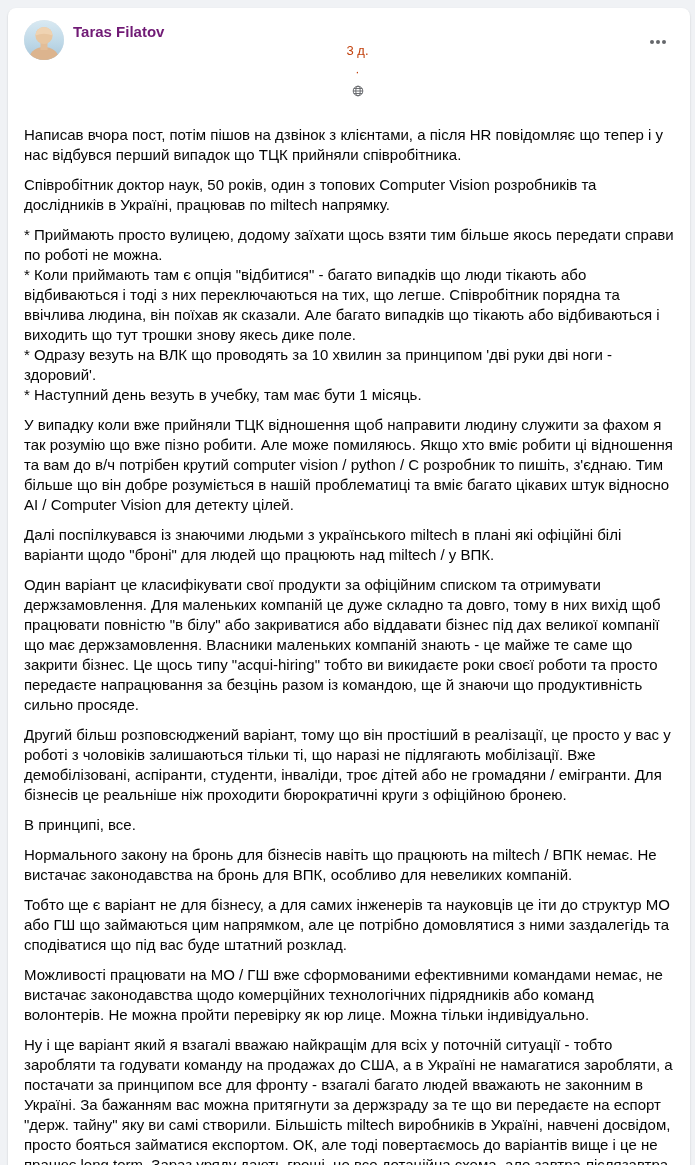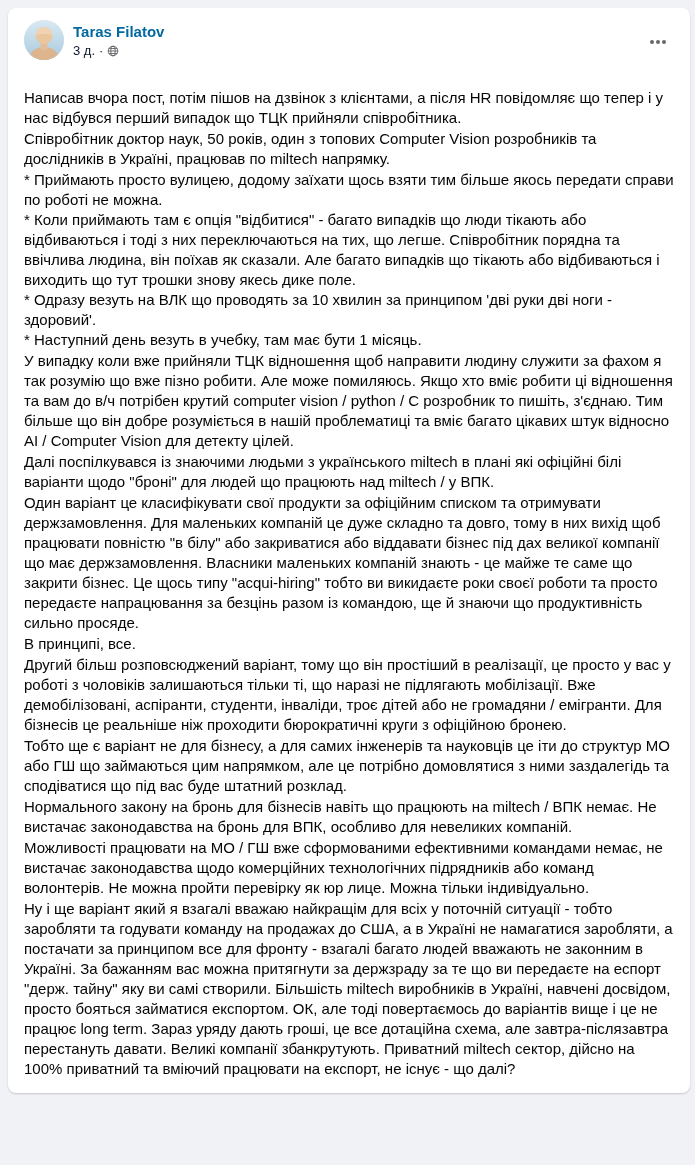--- a/index.html
+++ b/index.html
@@ -28,53 +28,54 @@
     border-radius: 50%;
     overflow: hidden;
     flex: 0 0 40px;
     box-shadow: inset 0 0 0 1px rgba(0,0,0,.08);
     cursor: pointer;
   }
   .hmeta { margin-left: 9px; flex: 1; min-width: 0; padding-top: 2px; }
   .author {
     font-size: 15px;
     font-weight: 700;
-    color: #0369a1;
+    color: #701a75;
     line-height: 19px;
     cursor: pointer;
   }
   .meta {
     display: flex;
     align-items: center;
     gap: 4px;
     font-size: 13px;
-    color: #0f172a;
+    color: #c2410c;
     line-height: 17px;
     margin-top: 1px;
+    flex-direction: column;
   }
   .meta .globe { display: inline-flex; margin-top: 1px; }
   .more-btn {
     border: none;
     background: transparent;
     width: 32px; height: 32px;
     border-radius: 50%;
     display: flex;
     align-items: center;
     justify-content: center;
     margin-top: 6px;
     cursor: pointer;
     color: #65676b;
   }
   .body {
     padding: 6px 16px 0 16px;
     font-size: 15px;
     line-height: 20px;
     color: #050505;
   }
-  .para { margin-top: 1px; white-space: pre-wrap; }
+  .para { margin-top: 10px; white-space: pre-wrap; }
   .para:first-child { margin-top: 22px; }
 </style>
 </head>
 <body>
 
 <div class="page">
   <article class="card">
     <header class="hdr">
       <div class="avatar">
         <svg width="40" height="40" viewBox="0 0 40 40">
@@ -119,21 +120,21 @@
     <div class="body">
         <div class="para">Написав вчора пост, потім пішов на дзвінок з клієнтами, а після HR повідомляє що тепер і у нас відбувся перший випадок що ТЦК прийняли співробітника.</div>
         <div class="para">Співробітник доктор наук, 50 років, один з топових Computer Vision розробників та дослідників в Україні, працював по miltech напрямку.</div>
         <div class="para">* Приймають просто вулицею, додому заїхати щось взяти тим більше якось передати справи по роботі не можна.
 * Коли приймають там є опція "відбитися" - багато випадків що люди тікають або відбиваються і тоді з них переключаються на тих, що легше. Співробітник порядна та ввічлива людина, він поїхав як сказали. Але багато випадків що тікають або відбиваються і виходить що тут трошки знову якесь дике поле.
 * Одразу везуть на ВЛК що проводять за 10 хвилин за принципом 'дві руки дві ноги - здоровий'.
 * Наступний день везуть в учебку, там має бути 1 місяць.</div>
         <div class="para">У випадку коли вже прийняли ТЦК відношення щоб направити людину служити за фахом я так розумію що вже пізно робити. Але може помиляюсь. Якщо хто вміє робити ці відношення та вам до в/ч потрібен крутий computer vision / python / C розробник то пишіть, з'єднаю. Тим більше що він добре розуміється в нашій проблематиці та вміє багато цікавих штук відносно AI / Computer Vision для детекту цілей.</div>
         <div class="para">Далі поспілкувався із знаючими людьми з українського miltech в плані які офіційні білі варіанти щодо "броні" для людей що працюють над miltech / у ВПК.</div>
         <div class="para">Один варіант це класифікувати свої продукти за офіційним списком та отримувати держзамовлення. Для маленьких компаній це дуже складно та довго, тому в них вихід щоб працювати повністю "в білу" або закриватися або віддавати бізнес під дах великої компанії що має держзамовлення. Власники маленьких компаній знають - це майже те саме що закрити бізнес. Це щось типу "acqui-hiring" тобто ви викидаєте роки своєї роботи та просто передаєте напрацювання за безцінь разом із командою, ще й знаючи що продуктивність сильно просяде.</div>
+        <div class="para">Другий більш розповсюджений варіант, тому що він простіший в реалізації, це просто у вас у роботі з чоловіків залишаються тільки ті, що наразі не підлягають мобілізації. Вже демобілізовані, аспіранти, студенти, інваліди, троє дітей або не громадяни / емігранти. Для бізнесів це реальніше ніж проходити бюрократичні круги з офіційною бронею.</div>
         <div class="para">В принципі, все.</div>
-        <div class="para">Другий більш розповсюджений варіант, тому що він простіший в реалізації, це просто у вас у роботі з чоловіків залишаються тільки ті, що наразі не підлягають мобілізації. Вже демобілізовані, аспіранти, студенти, інваліди, троє дітей або не громадяни / емігранти. Для бізнесів це реальніше ніж проходити бюрократичні круги з офіційною бронею.</div>
+        <div class="para">Нормального закону на бронь для бізнесів навіть що працюють на miltech / ВПК немає. Не вистачає законодавства на бронь для ВПК, особливо для невеликих компаній.</div>
         <div class="para">Тобто ще є варіант не для бізнесу, а для самих інженерів та науковців це іти до структур МО або ГШ що займаються цим напрямком, але це потрібно домовлятися з ними заздалегідь та сподіватися що під вас буде штатний розклад.</div>
-        <div class="para">Нормального закону на бронь для бізнесів навіть що працюють на miltech / ВПК немає. Не вистачає законодавства на бронь для ВПК, особливо для невеликих компаній.</div>
         <div class="para">Можливості працювати на МО / ГШ вже сформованими ефективними командами немає, не вистачає законодавства щодо комерційних технологічних підрядників або команд волонтерів. Не можна пройти перевірку як юр лице. Можна тільки індивідуально.</div>
         <div class="para">Ну і ще варіант який я взагалі вважаю найкращім для всіх у поточній ситуації - тобто заробляти та годувати команду на продажах до США, а в Україні не намагатися заробляти, а постачати за принципом все для фронту - взагалі багато людей вважають не законним в Україні. За бажанням вас можна притягнути за держзраду за те що ви передаєте на еспорт "держ. тайну" яку ви самі створили. Більшість miltech виробників в Україні, навчені досвідом, просто бояться займатися експортом. ОК, але тоді повертаємось до варіантів вище і це не працює long term. Зараз уряду дають гроші, це все дотаційна схема, але завтра-післязавтра перестануть давати. Великі компанії збанкрутують. Приватний miltech сектор, дійсно на 100% приватний та вміючий працювати на експорт, не існує - що далі?</div>
       </div>
   </article>
 </div>
 
 </body></html>

